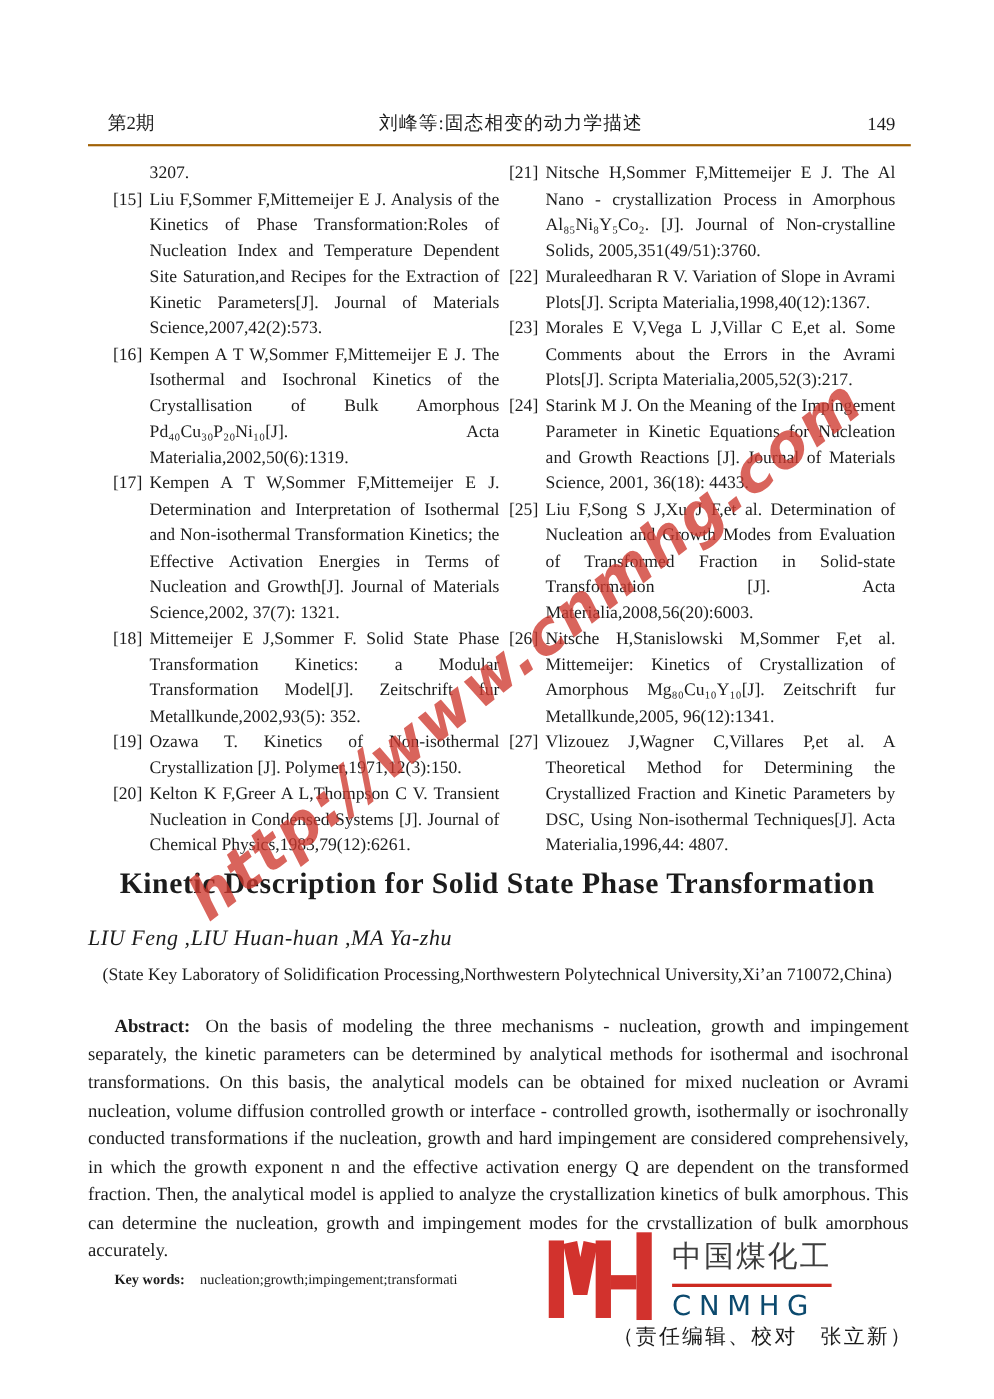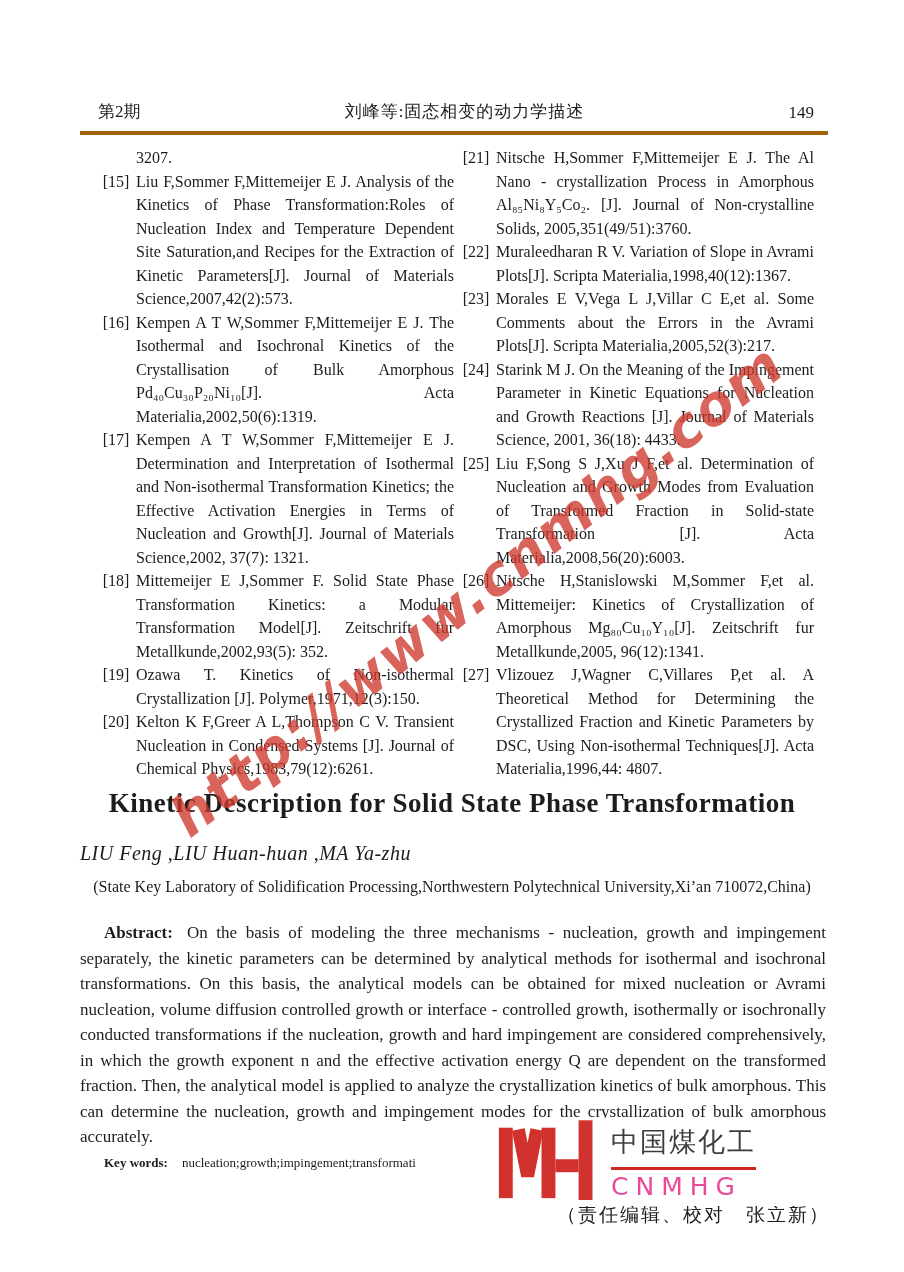--- a/index.html
+++ b/index.html
@@ -15,21 +15,21 @@
 
   
   .running-head {
     position: absolute;
     top: 100px; left: 80px; right: 76px;
     display: flex;
     align-items: flex-end;
     justify-content: space-between;
     font-size: 17px;
     padding: 0 14px 8px 18px;
-    border-bottom: 4px solid #a16207;
+    border-bottom: 2px solid #a16207;
   }
   .running-head .mid { letter-spacing: 1px; }
 
   
   .refs {
     position: absolute;
     top: 146px; left: 96px;
     width: 730px;
     display: flex;
     gap: 2px;
@@ -127,21 +127,21 @@
   .logo-text { display: flex; flex-direction: column; font-family: "DejaVu Sans", "Liberation Sans", sans-serif; }
   .logo-cn {
     font-size: 27px;
     color: #3d3d3d;
     letter-spacing: 2px;
     padding-bottom: 7px;
     border-bottom: 3px solid #cc2a20;
   }
   .logo-en {
     font-size: 25px;
-    color: #ec4899;
+    color: #0c4a6e;
     letter-spacing: 7px;
     margin-top: 2px;
   }
 
   
   .editor-line {
     position: absolute;
     top: 1202px; right: 74px;
     font-size: 19px;
     letter-spacing: 2px;

